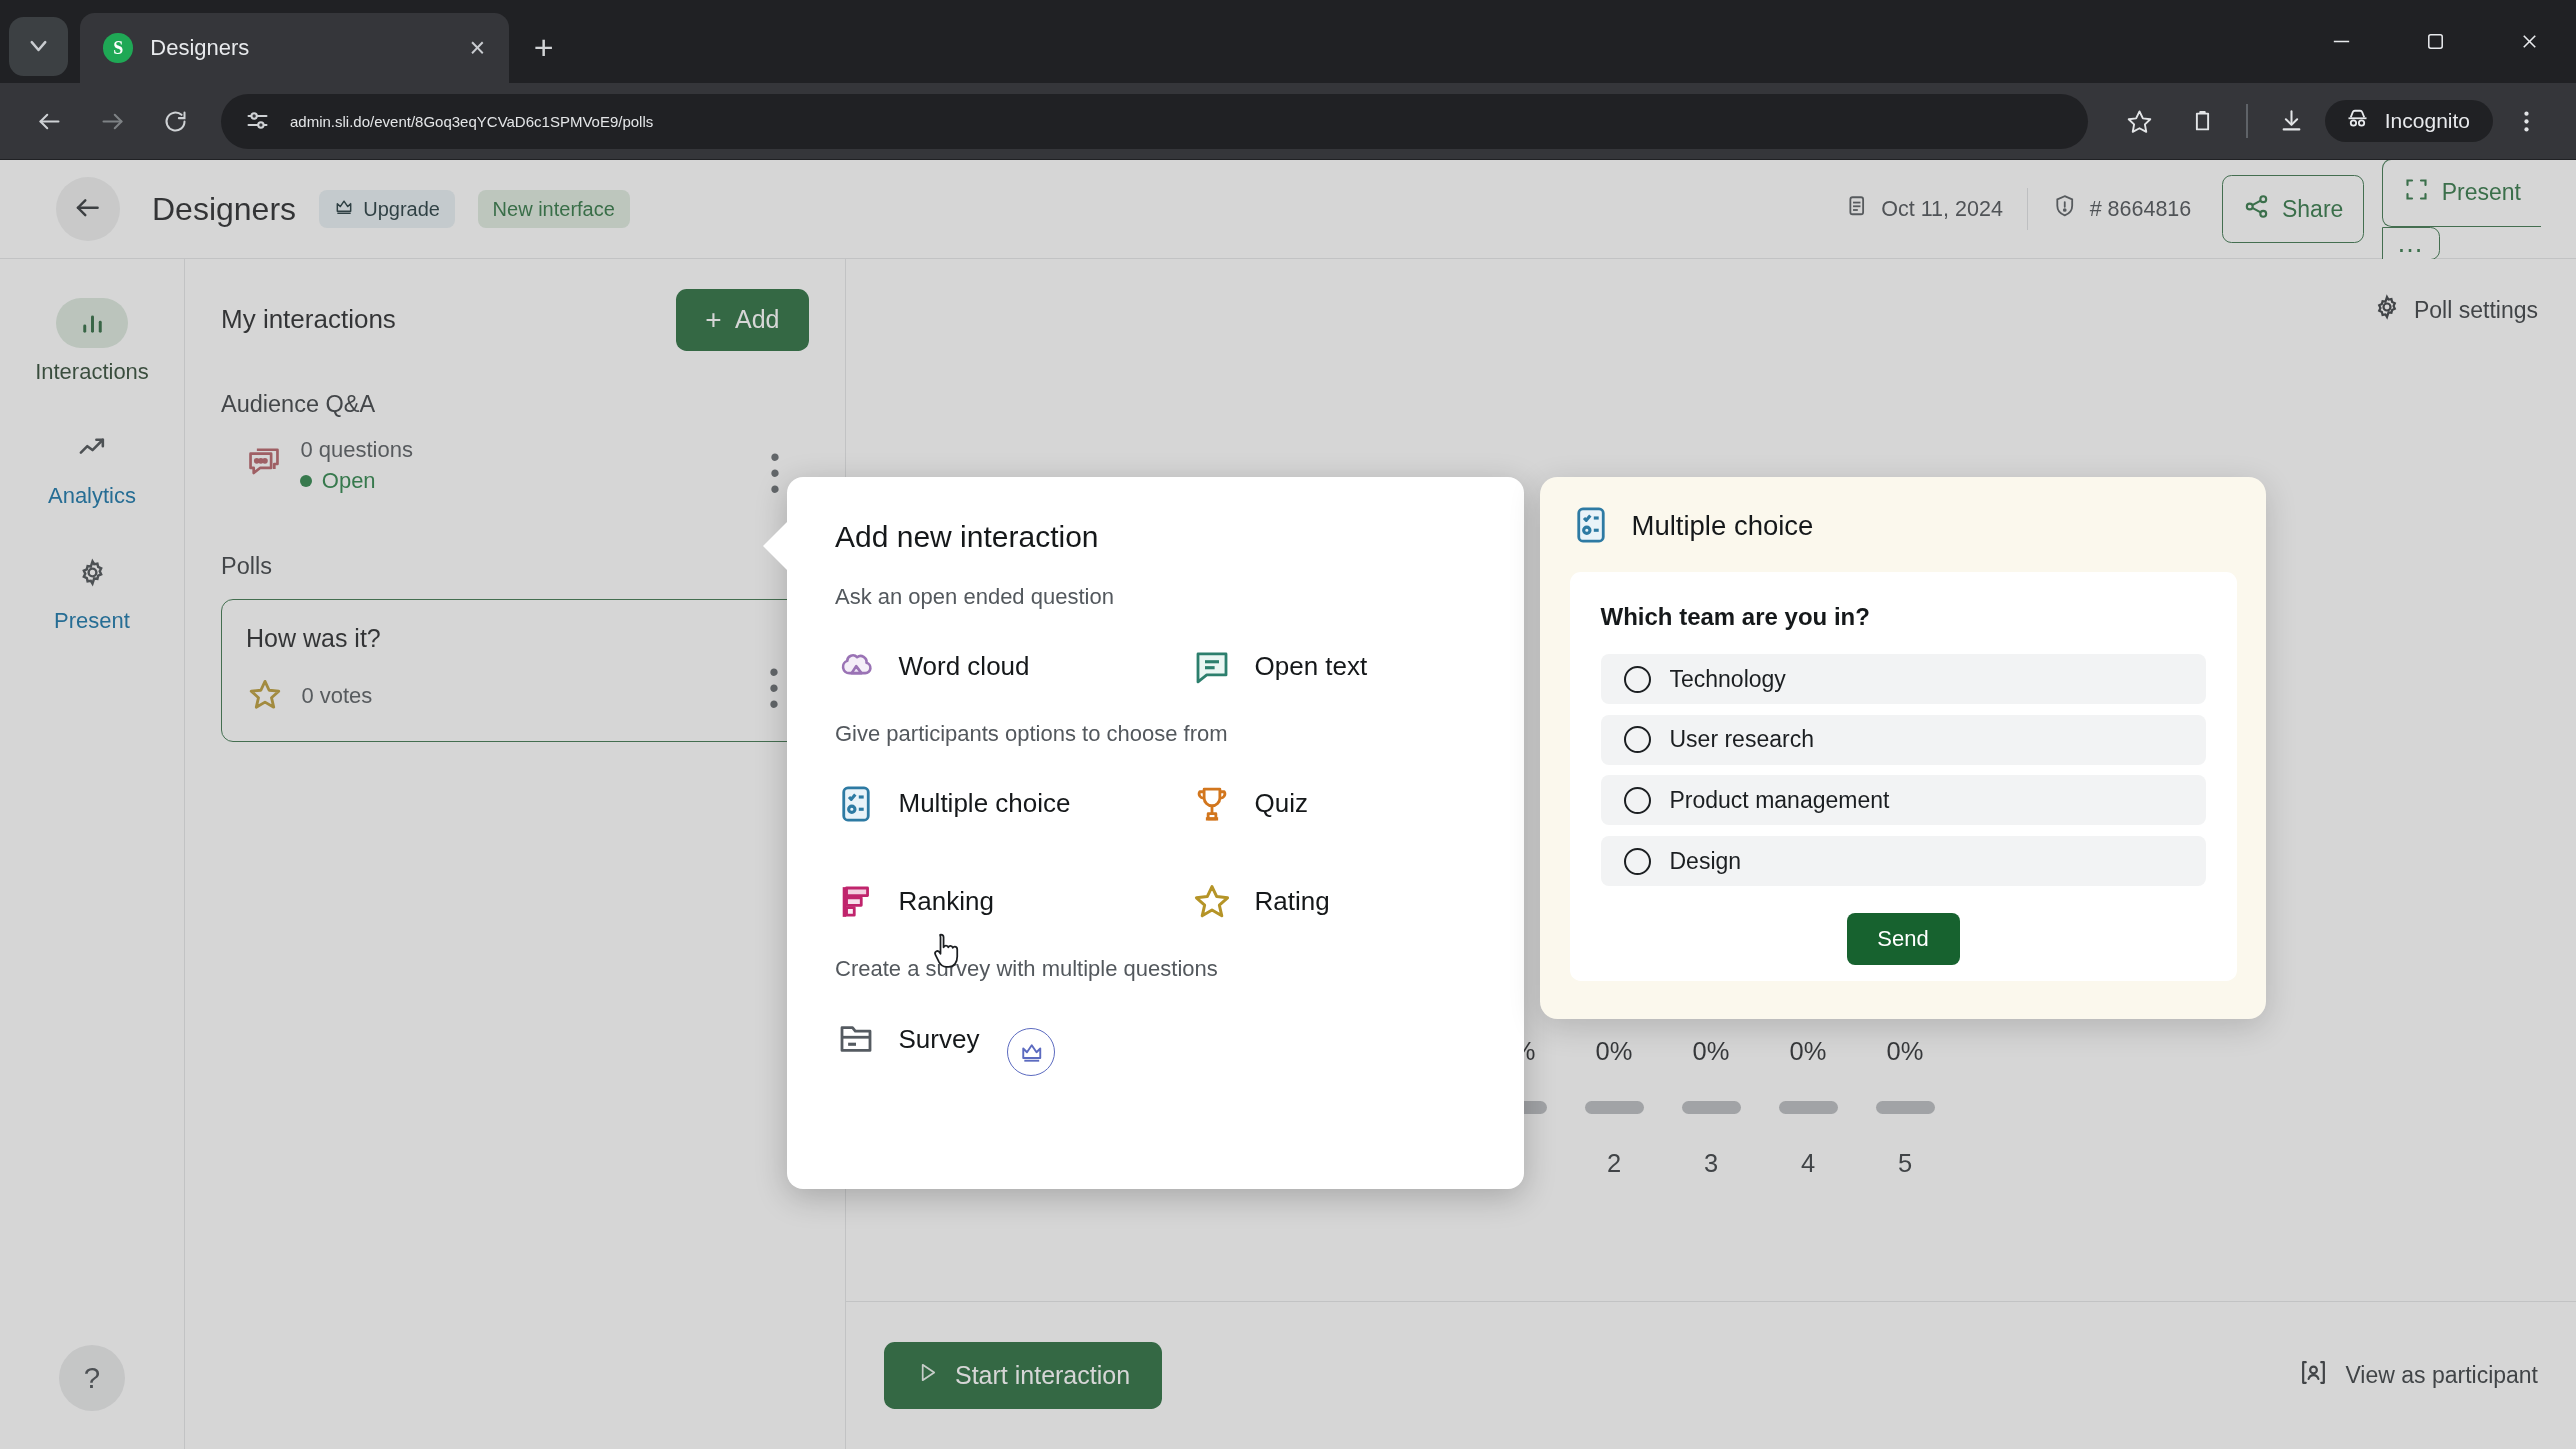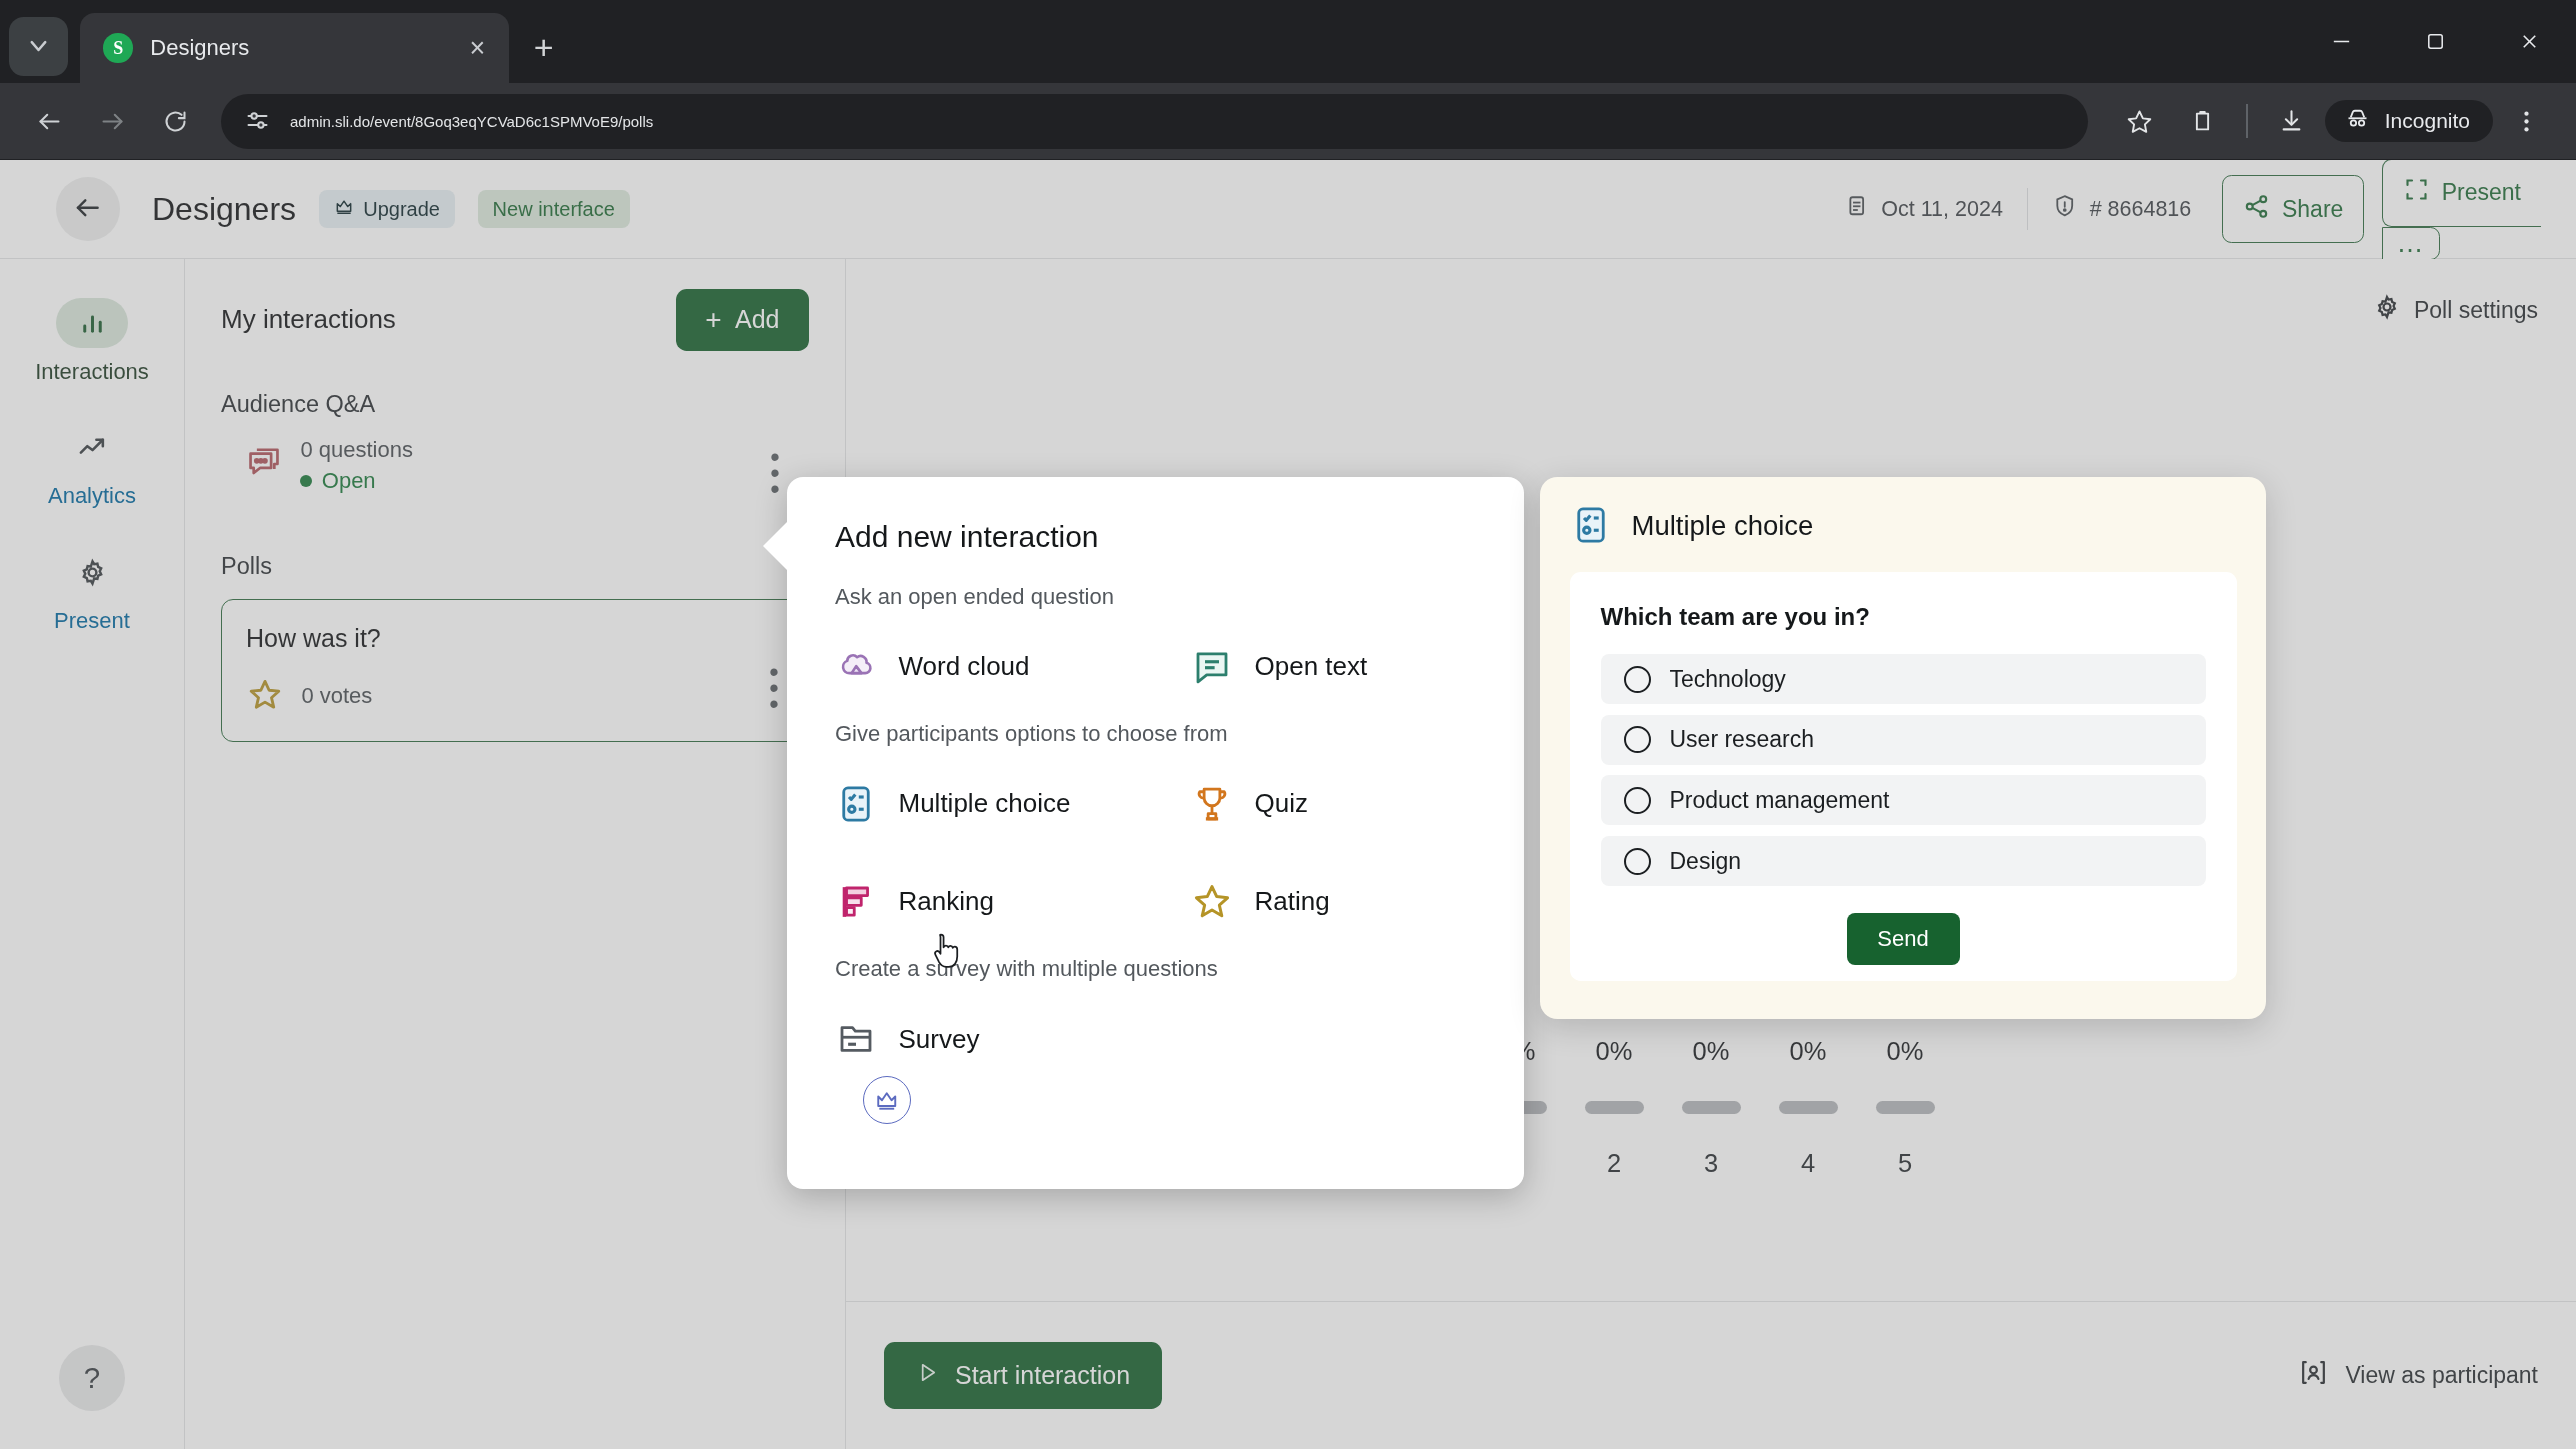--- a/index.html
+++ b/index.html
@@ -219,21 +219,21 @@
   .pop-grid { display: grid; grid-template-columns: 356px 1fr; row-gap: 24px; margin-bottom: 17.4px; }
   .pop-opt { display:flex; align-items:center; gap: 21.5px; height: 74px; }
   .pop-opt .oico { width: 42px; height: 42px; flex: 0 0 auto; display:flex; align-items:center; justify-content:center; }
   .pop-opt .oico svg { width: 42px; height: 42px; }
   .pop-opt .olabel { font-size: 26px; color: #15181a; white-space: nowrap; }
   .crown-badge {
     width: 48px; height: 48px; border-radius: 50%; border: 1.3px solid #5c6bc0;
     display:flex; align-items:center; justify-content:center; margin-left: 28px; flex:0 0 auto;
   }
   .crown-badge svg { width: 25.5px; height: 25.5px; }
-  .survey-row { display:flex; align-items:flex-start;flex-direction:column; }
+  .survey-row { display:flex; align-items:flex-end; }
   .cursor {
     position:absolute; left: 930px; top: 771px; z-index: 70; width: 35px; height: 42px;
   }
 
   
   .preview {
     position:absolute; left: 1540px; top: 317px; width: 726px; height: 542px;
     background: #fbf8ed; border-radius: 17.4px; z-index: 60;
     box-shadow: 0 8px 32px rgba(0,0,0,0.16);
     padding: 27px 29.5px 29.5px 29.5px;

